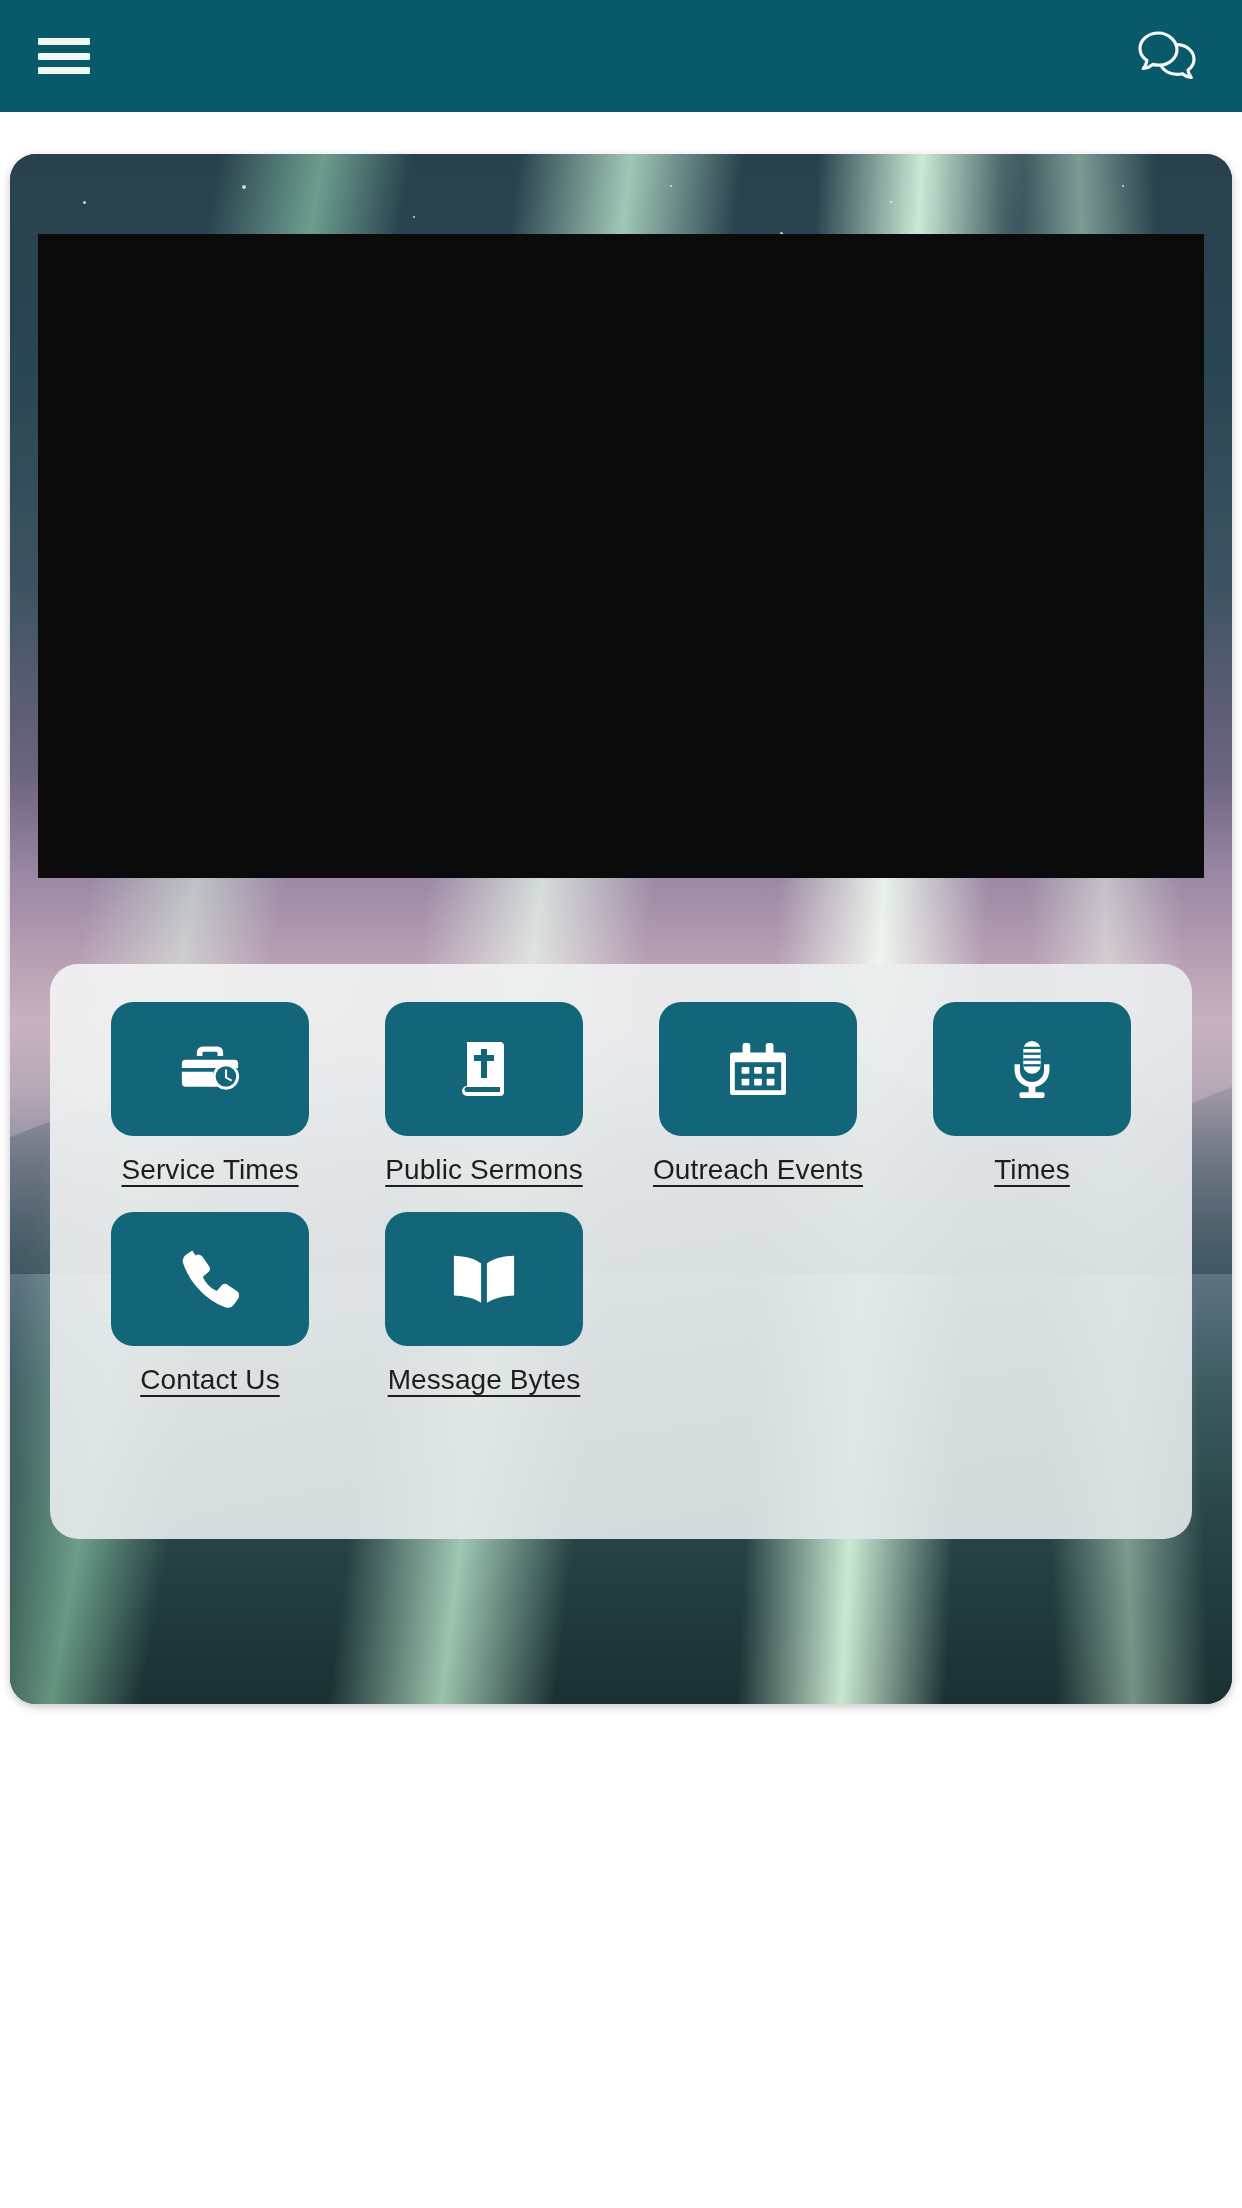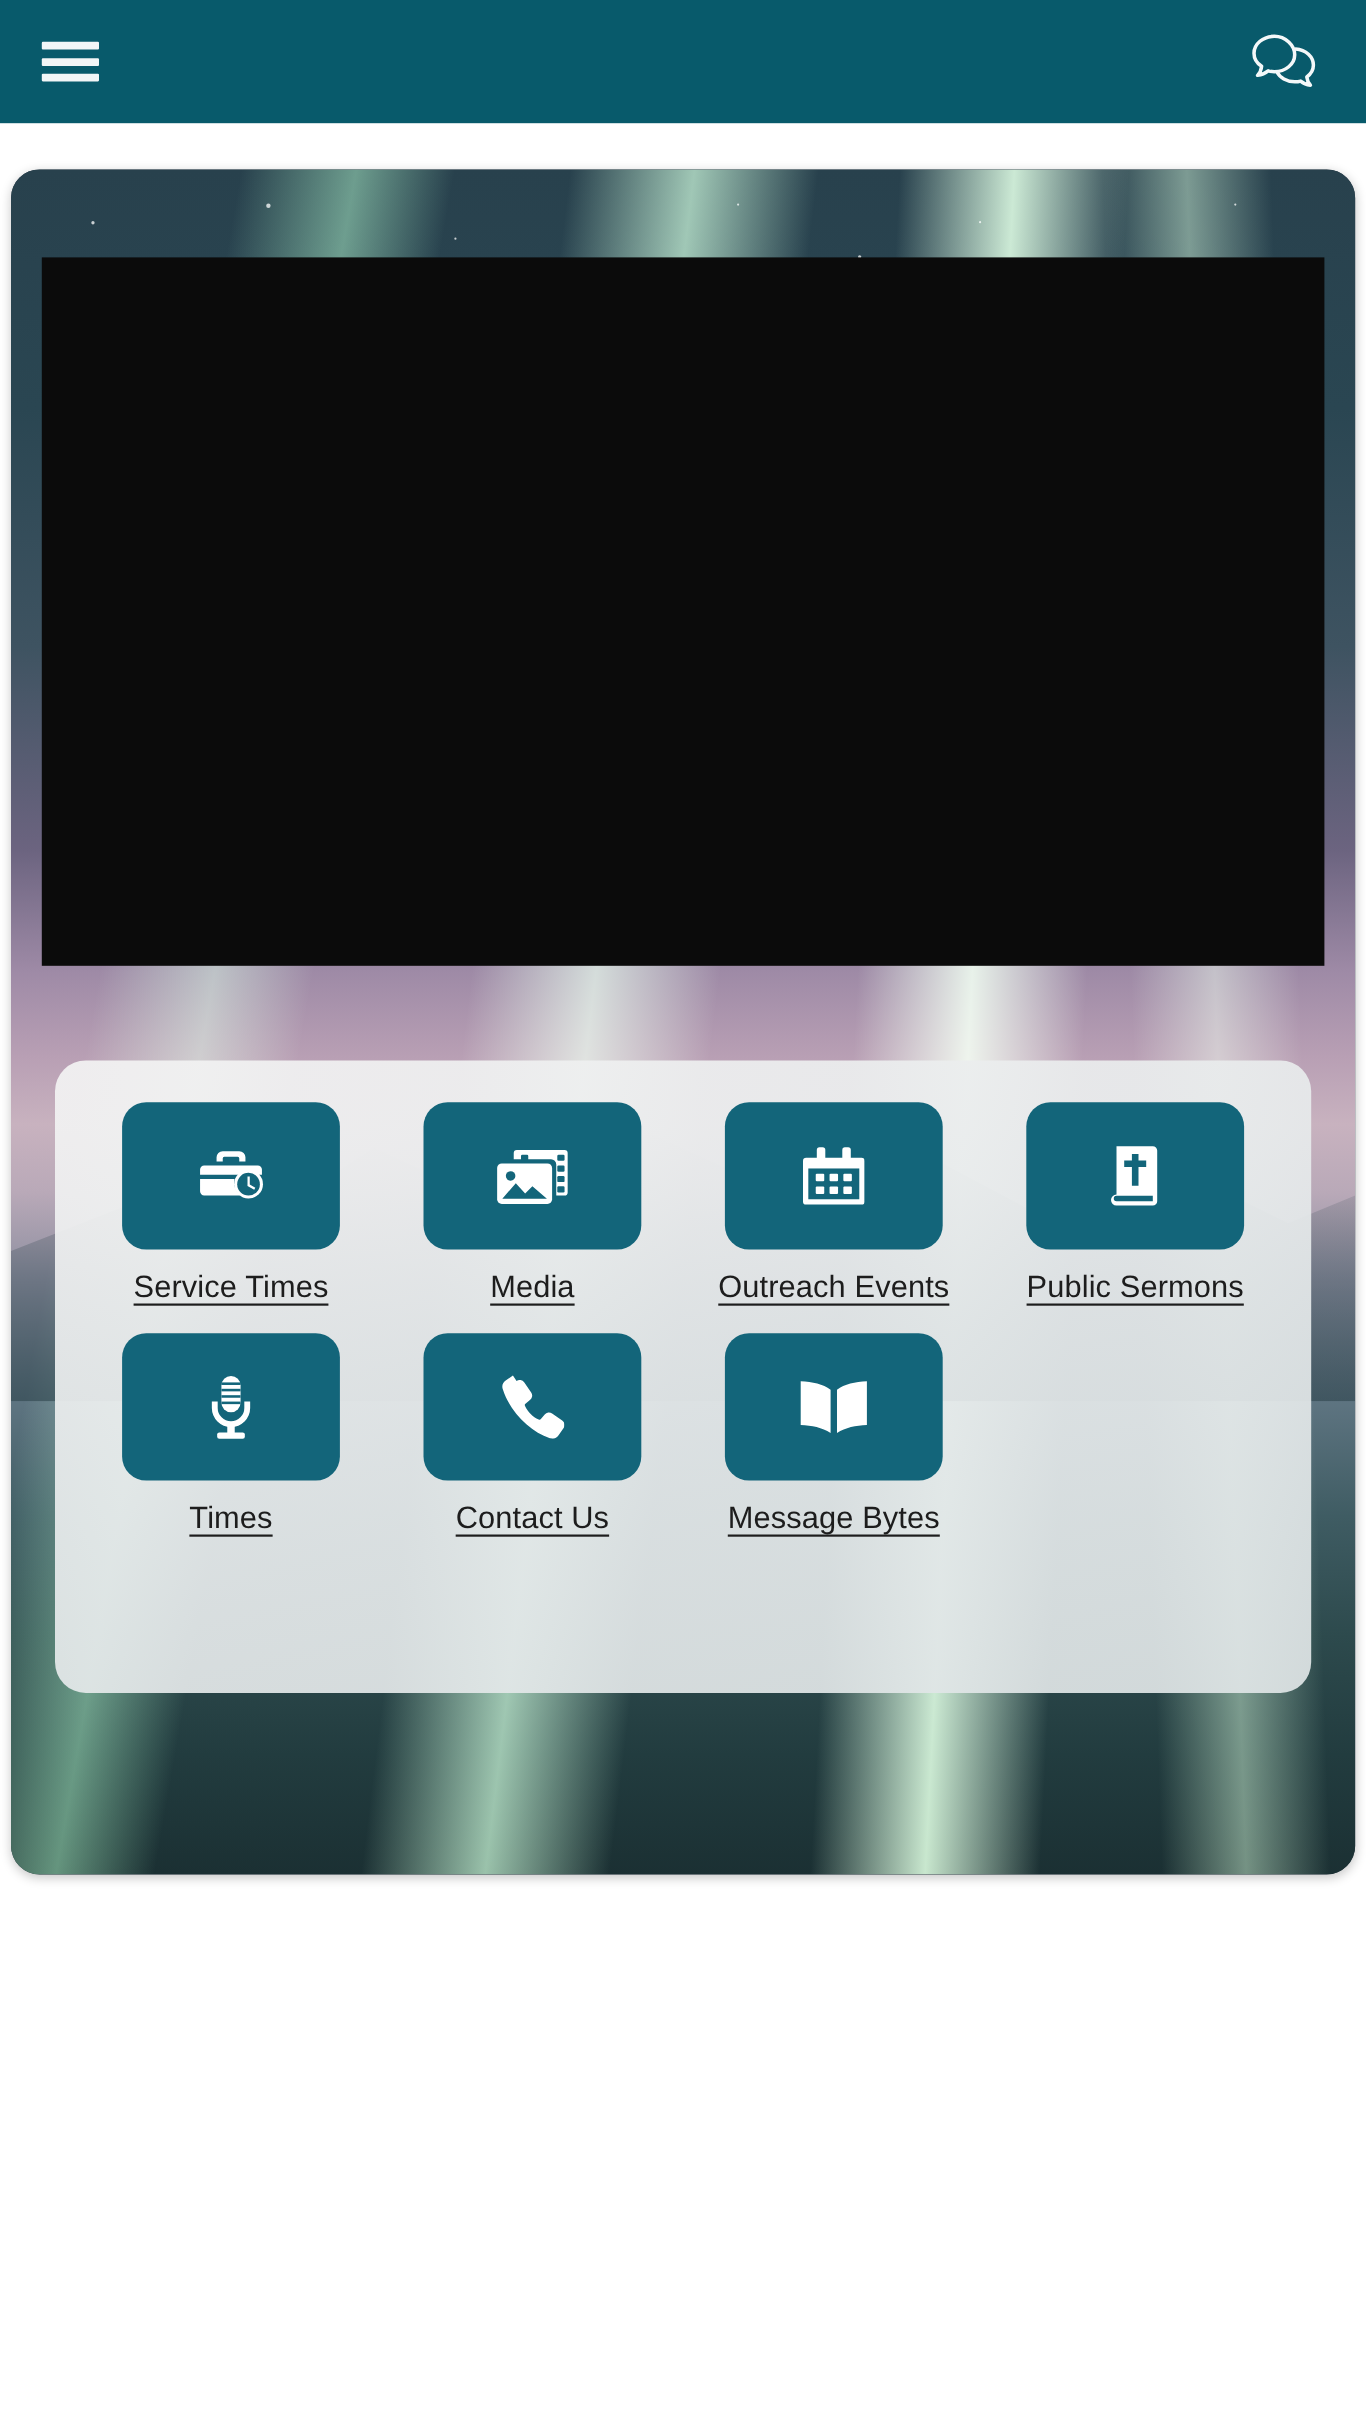--- a/index.html
+++ b/index.html
@@ -239,35 +239,30 @@
               <path d="M2 31h33.4a16 16 0 0 0-.4 3.5c0 5 2.3 9.5 5.9 12.4H6a4 4 0 0 1-4-4V31Z"></path>
               <circle cx="49" cy="36" r="14" fill="#ffffff"></circle>
               <circle cx="49" cy="36" r="11" fill="#13657a"></circle>
               <path d="M48 28.6h2.2v7.8l5.4 3.1-1.1 1.9-6.5-3.7V28.6Z" fill="#ffffff"></path>
             </svg>
           </button>
           <div class="tile-label">Service Times</div>
         </div>
 
 
-        <div class="tile">
-          <button class="tile-btn">
-            <svg width="66" height="56" viewBox="0 0 70 58" fill="#ffffff">
-              <path d="M20 4h46a3 3 0 0 1 3 3v38a3 3 0 0 1-3 3h-8V18a5 5 0 0 0-5-5H17V7a3 3 0 0 1 3-3Z"></path>
-              <rect x="24" y="8.5" width="7" height="6" rx="1.2" fill="#13657a"></rect>
-              <rect x="59" y="8.5" width="7" height="6" rx="1.2" fill="#13657a"></rect>
-              <rect x="59" y="19" width="7" height="6" rx="1.2" fill="#13657a"></rect>
-              <rect x="59" y="29" width="7" height="6" rx="1.2" fill="#13657a"></rect>
-              <rect x="59" y="39" width="7" height="6" rx="1.2" fill="#13657a"></rect>
-              <rect x="1" y="17" width="53" height="39" rx="4.5"></rect>
-              <circle cx="14" cy="29" r="4.6" fill="#13657a"></circle>
-              <path d="M6 51l13-15 9 10 7-7 14 12H6Z" fill="#13657a"></path>
-            </svg>
-          </button>
-          <div class="tile-label">Media</div>
+
+        <div class="tile">
+          <button class="tile-btn">
+            <svg width="48" height="58" viewBox="0 0 48 58" fill="#ffffff">
+              <path d="M7 2h33a4 4 0 0 1 4 4v46a4 4 0 0 1-4 4H7a5 5 0 0 1 0-10V2Z"></path>
+              <path d="M4 47h36v5H7a2.5 2.5 0 0 1 0-5Z" fill="#13657a"></path>
+              <path d="M21 9h6v6h7v6h-7v17h-6V21h-7v-6h7V9Z" fill="#13657a"></path>
+            </svg>
+          </button>
+          <div class="tile-label">Public Sermons</div>
         </div>
 
         <div class="tile">
           <button class="tile-btn">
             <svg width="56" height="58" viewBox="0 0 58 58" fill="#ffffff">
               <rect x="13" y="2" width="8" height="12" rx="2.5"></rect>
               <rect x="37" y="2" width="8" height="12" rx="2.5"></rect>
               <path d="M3 12h52a3 3 0 0 1 3 3v38a3 3 0 0 1-3 3H3a3 3 0 0 1-3-3V15a3 3 0 0 1 3-3Z"></path>
               <rect x="5" y="22" width="48" height="29" fill="#13657a"></rect>
               <rect x="12" y="27" width="8" height="7" rx="1" fill="#ffffff"></rect>
@@ -276,31 +271,20 @@
               <rect x="12" y="39" width="8" height="7" rx="1" fill="#ffffff"></rect>
               <rect x="25" y="39" width="8" height="7" rx="1" fill="#ffffff"></rect>
               <rect x="38" y="39" width="8" height="7" rx="1" fill="#ffffff"></rect>
             </svg>
           </button>
           <div class="tile-label">Outreach Events</div>
         </div>
 
         <div class="tile">
           <button class="tile-btn">
-            <svg width="48" height="58" viewBox="0 0 48 58" fill="#ffffff">
-              <path d="M7 2h33a4 4 0 0 1 4 4v46a4 4 0 0 1-4 4H7a5 5 0 0 1 0-10V2Z"></path>
-              <path d="M4 47h36v5H7a2.5 2.5 0 0 1 0-5Z" fill="#13657a"></path>
-              <path d="M21 9h6v6h7v6h-7v17h-6V21h-7v-6h7V9Z" fill="#13657a"></path>
-            </svg>
-          </button>
-          <div class="tile-label">Public Sermons</div>
-        </div>
-
-        <div class="tile">
-          <button class="tile-btn">
             <svg width="52" height="60" viewBox="0 0 52 62" fill="#ffffff">
               <rect x="17" y="2" width="18" height="34" rx="9"></rect>
               <rect x="17" y="8" width="18" height="2.4" fill="#13657a"></rect>
               <rect x="17" y="14" width="18" height="2.4" fill="#13657a"></rect>
               <rect x="17" y="20" width="18" height="2.4" fill="#13657a"></rect>
               <rect x="17" y="26" width="18" height="2.4" fill="#13657a"></rect>
               <path d="M8 26v6a18 18 0 0 0 36 0v-6h-5.5v6a12.5 12.5 0 0 1-25 0v-6H8Z"></path>
               <rect x="22.5" y="48" width="7" height="8"></rect>
               <rect x="13" y="55" width="26" height="6" rx="2"></rect>
             </svg>

